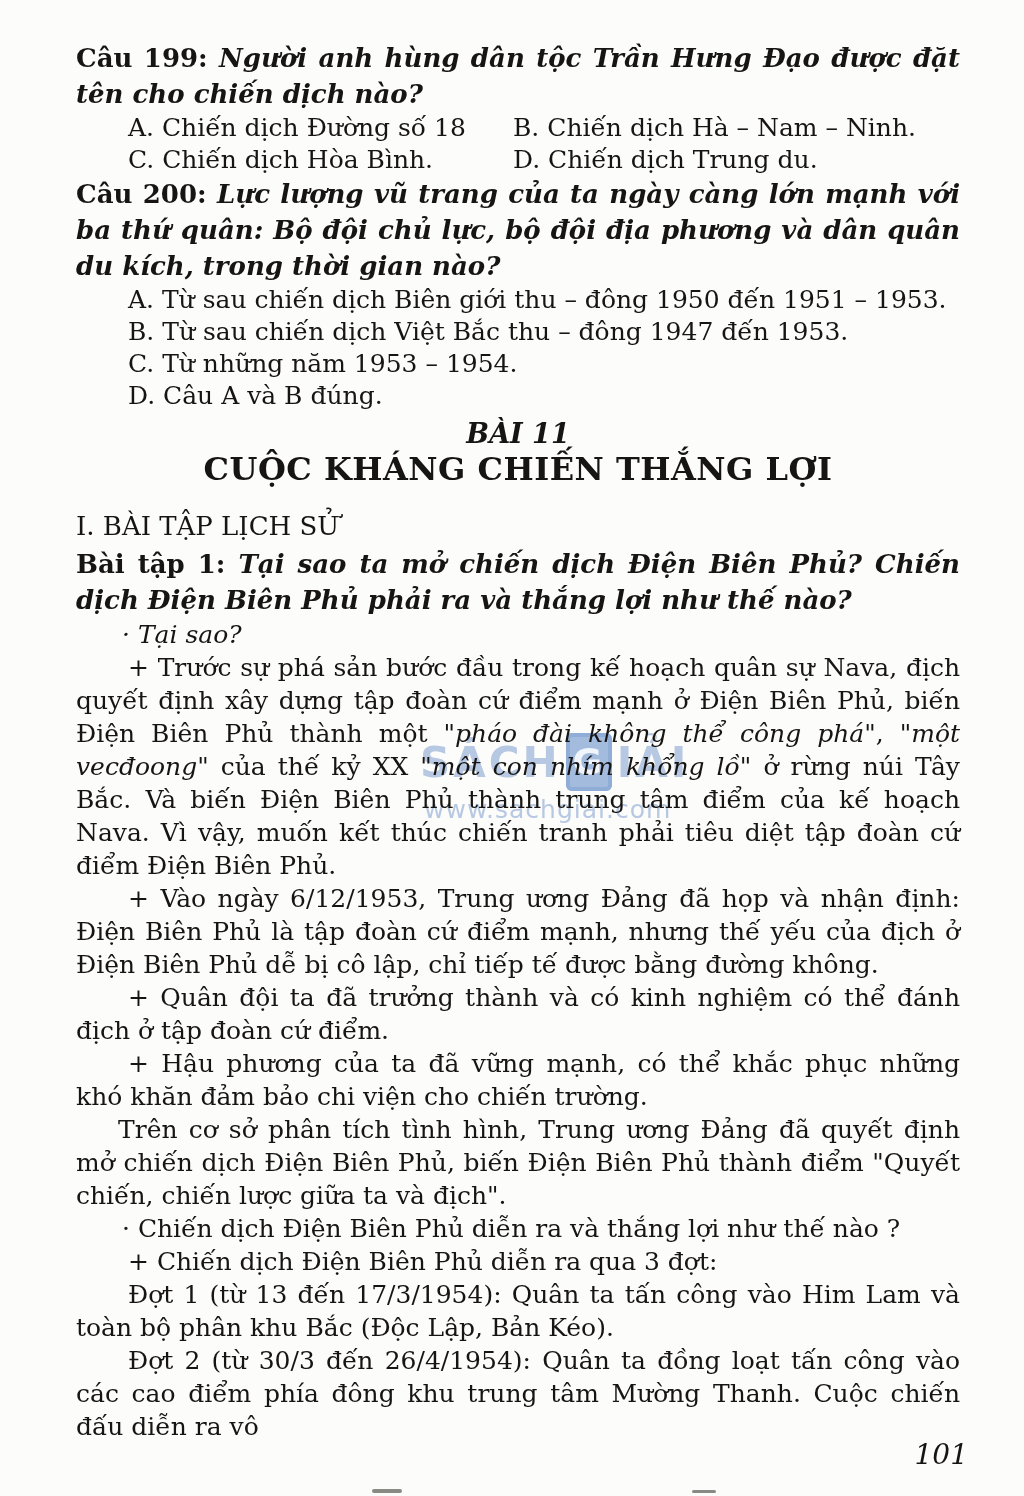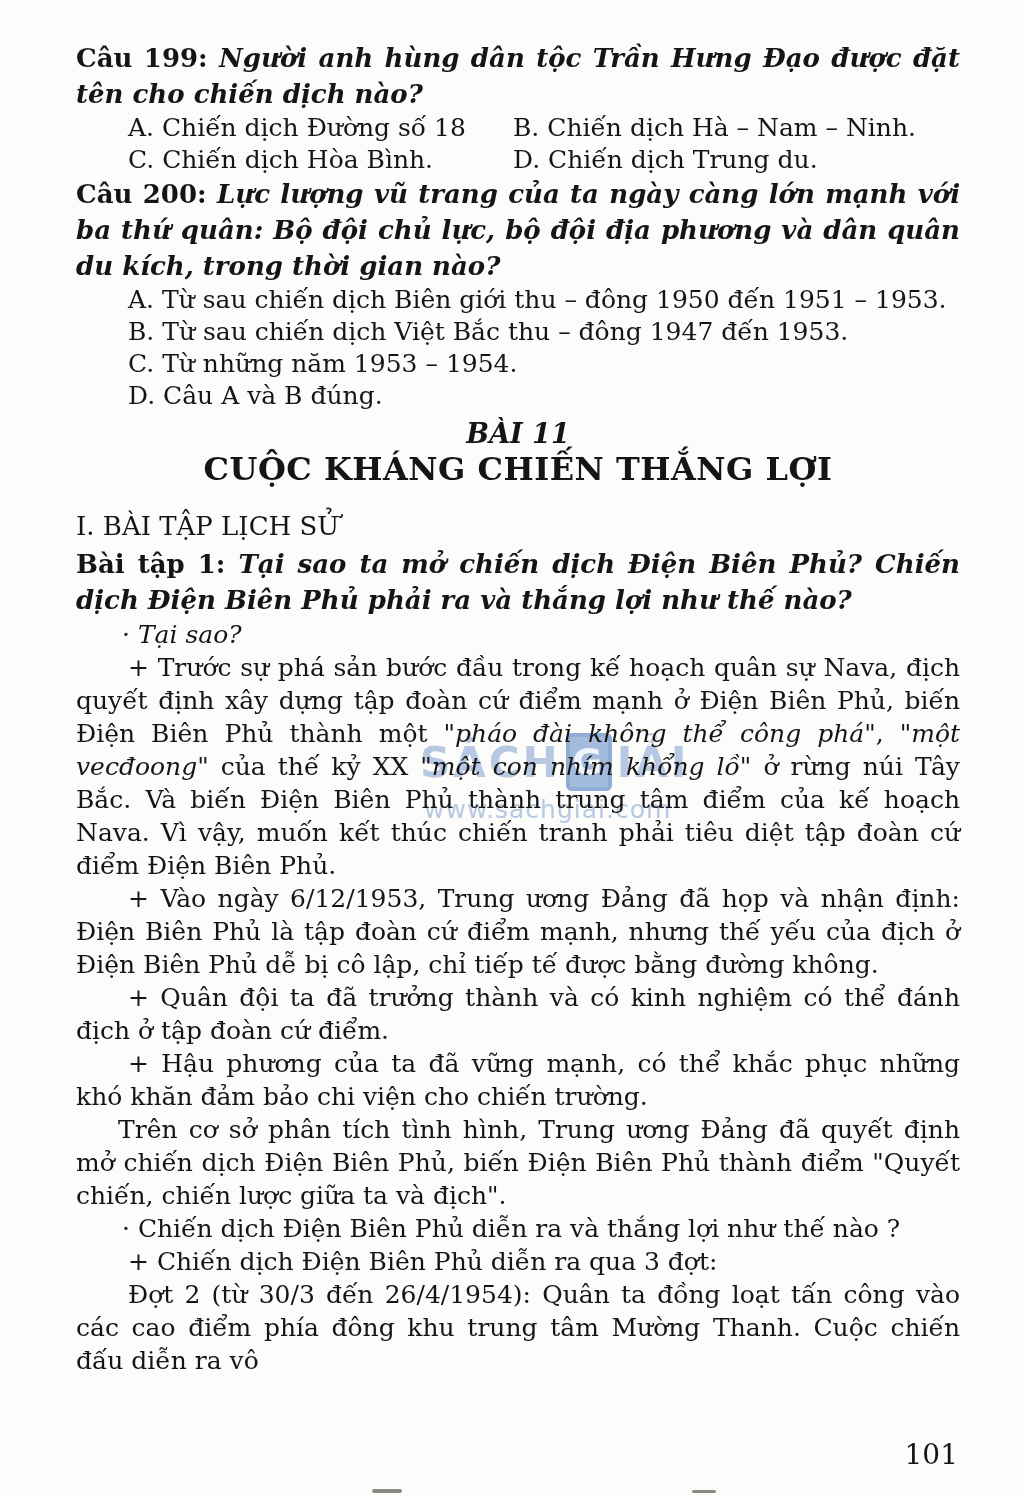--- a/index.html
+++ b/index.html
@@ -127,24 +127,25 @@
     margin-top: 4px;
     margin-left: 4px;
     font-family: "DejaVu Sans", "Liberation Sans", sans-serif;
     font-weight: normal;
     font-size: 25px;
     letter-spacing: 1px;
     color: #b7c8e3;
   }
   .pagenum {
     position: absolute;
-    right: 66px;
+    right: 56px;
     top: 1438px;
     z-index: 1;
     font-size: 28px;
+    font-style: italic;
   }
   .speck {
     position: absolute;
     background: #8a8a85;
     z-index: 2;
     border-radius: 2px;
   }
   .speck.s1 { left: 372px; top: 1489px; width: 30px; height: 4px; }
   .speck.s2 { left: 692px; top: 1490px; width: 24px; height: 3px; }
 </style>
@@ -200,20 +201,21 @@
     <p class="body-p">+ Quân đội ta đã trưởng thành và có kinh nghiệm có thể đánh địch ở tập đoàn cứ điểm.</p>
 
     <p class="body-p">+ Hậu phương của ta đã vững mạnh, có thể khắc phục những khó khăn đảm bảo chi viện cho chiến trường.</p>
 
     <p class="body-p small-indent">Trên cơ sở phân tích tình hình, Trung ương Đảng đã quyết định mở chiến dịch Điện Biên Phủ, biến Điện Biên Phủ thành điểm "Quyết chiến, chiến lược giữa ta và địch".</p>
 
     <p class="sub-q">· Chiến dịch Điện Biên Phủ diễn ra và thắng lợi như thế nào ?</p>
 
     <p class="body-p">+ Chiến dịch Điện Biên Phủ diễn ra qua 3 đợt:</p>
 
+    <p class="body-p">Đợt 1 (từ 13 đến 17/3/1954): Quân ta tấn công vào Him Lam và toàn bộ phân khu Bắc (Độc Lập, Bản Kéo).</p>
 
     <p class="body-p">Đợt 2 (từ 30/3 đến 26/4/1954): Quân ta đồng loạt tấn công vào các cao điểm phía đông khu trung tâm Mường Thanh. Cuộc chiến đấu diễn ra vô</p>
 
   </div>
 
   <div class="pagenum">101</div>
 
   <div class="speck s1"></div>
   <div class="speck s2"></div>
 

